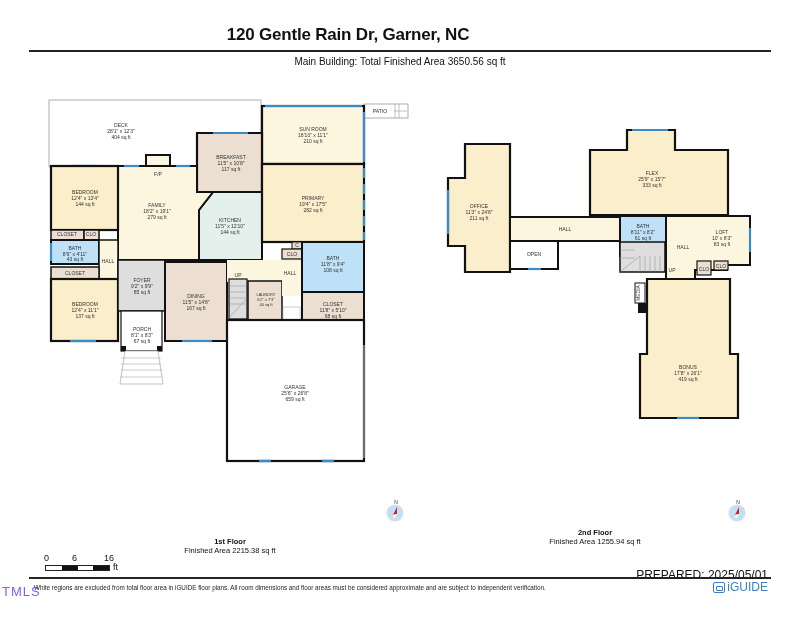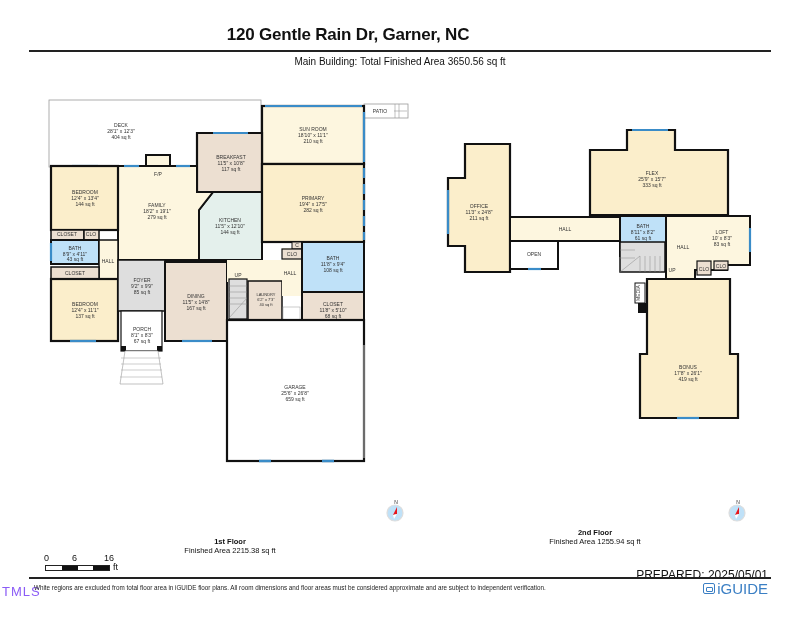--- a/index.html
+++ b/index.html
@@ -14,21 +14,21 @@
   .scale { position: absolute; left: 40px; top: 553px; }
   .scale-nums { position: relative; height: 10px; font-size: 9px; }
   .scale-nums span { position: absolute; top: 0; }
   .scale-bar { position: absolute; top: 12px; left: 5px; width: 63px; height: 4px; border: 1px solid #222; display: flex; }
   .scale-bar i { flex: 1; display: block; }
   .scale-unit { position: absolute; top: 9px; left: 73px; font-size: 9px; }
   .prepared { position: absolute; top: 568px; right: 32px; font-size: 12px; }
   .hr-bottom { position: absolute; top: 577px; left: 29px; width: 742px; height: 2px; background: #222; }
   .disclaimer { position: absolute; top: 584px; left: 34px; font-size: 6.3px; color: #222; }
   .tmls { position: absolute; top: 584px; left: 2px; font-size: 13px; color: #8b5cf6; letter-spacing: 1px; font-weight: lighter; }
-  .brand { position: absolute; top: 580px; right: 32px; font-size: 15px; color: #3b7fc4; display: flex; align-items: center; gap: 2px; }
+  .brand { position: absolute; top: 580px; right: 32px; font-size: 12px; color: #3b7fc4; display: flex; align-items: center; gap: 2px; }
   .brand .box { width: 12px; height: 11px; border: 1.6px solid #3b7fc4; border-radius: 2px; box-sizing: border-box; position: relative; }
   .brand .box::after { content: ""; position: absolute; left: 2px; top: 3px; width: 5px; height: 3px; border: 1px solid #3b7fc4; border-radius: 1px; }
   .compass { position: absolute; width: 20px; height: 26px; }
 </style>
 </head>
 <body>
 
 <div class="title">120 Gentle Rain Dr, Garner, NC</div>
 <div class="hr-top"></div>
 <div class="subtitle">Main Building: Total Finished Area 3650.56 sq ft</div>

